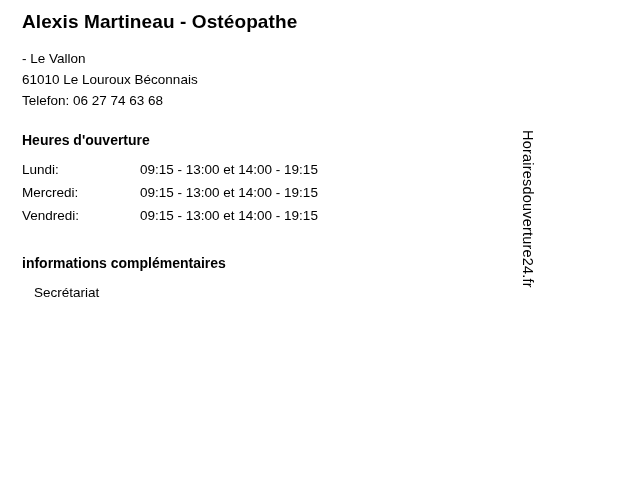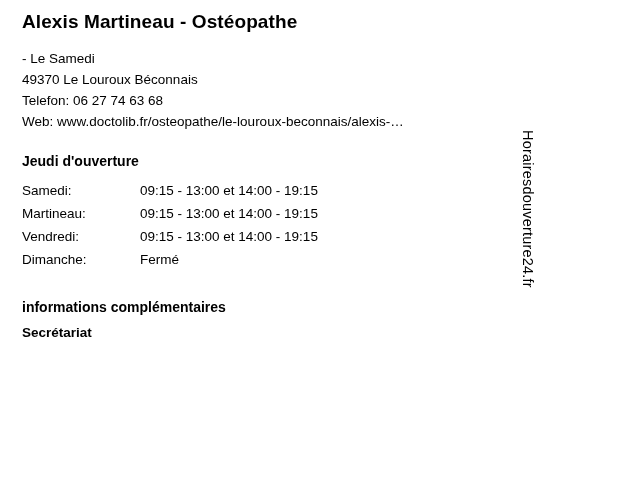--- a/index.html
+++ b/index.html
@@ -57,28 +57,27 @@
     line-height: 17px;
     white-space: nowrap;
   }
   .hours-table td.day {
     width: 110px;
     padding-right: 8px;
   }
   .extra-title {
     font-size: 14px;
     font-weight: bold;
-    margin: 24px 0 8px 0;
+    margin: 24px 0 0 0;
     line-height: 18px;
   }
   .extra-text {
     font-size: 13.5px;
     line-height: 18px;
-    margin: 0;
-    font-weight: bold;
+    margin: 12px;
   }
   .vbrand-wrap {
     position: absolute;
     right: 0;
     top: 0;
     width: 40px;
     height: 480px;
   }
   .vbrand-inner {
     position: absolute;
@@ -94,45 +93,40 @@
 </head>
 <body>
 
 <div class="page">
 
   <div class="content">
 
     <h1 class="title">Alexis Martineau - Ostéopathe</h1>
 
     <div>
-      <p class="addr-line">- Le Samedi</p>
-      <p class="addr-line">49370 Le Louroux Béconnais</p>
+      <p class="addr-line">- Le Vallon</p>
+      <p class="addr-line">61010 Le Louroux Béconnais</p>
       <p class="addr-line">Telefon: 06 27 74 63 68</p>
-      <p class="addr-line">Web: www.doctolib.fr/osteopathe/le-louroux-beconnais/alexis-…</p>
     </div>
 
-    <h2 class="section-title">Jeudi d'ouverture</h2>
+    <h2 class="section-title">Heures d'ouverture</h2>
 
     <table class="hours-table">
       <tbody>
         <tr>
-          <td class="day">Samedi:</td>
+          <td class="day">Lundi:</td>
           <td class="hrs">09:15 - 13:00 et 14:00 - 19:15</td>
         </tr>
         <tr>
-          <td class="day">Martineau:</td>
+          <td class="day">Mercredi:</td>
           <td class="hrs">09:15 - 13:00 et 14:00 - 19:15</td>
         </tr>
         <tr>
           <td class="day">Vendredi:</td>
           <td class="hrs">09:15 - 13:00 et 14:00 - 19:15</td>
-        </tr>
-        <tr>
-          <td class="day">Dimanche:</td>
-          <td class="hrs">Fermé</td>
         </tr>
       </tbody>
     </table>
 
     <h2 class="extra-title">informations complémentaires</h2>
 
     <p class="extra-text">Secrétariat</p>
 
   </div>
 

